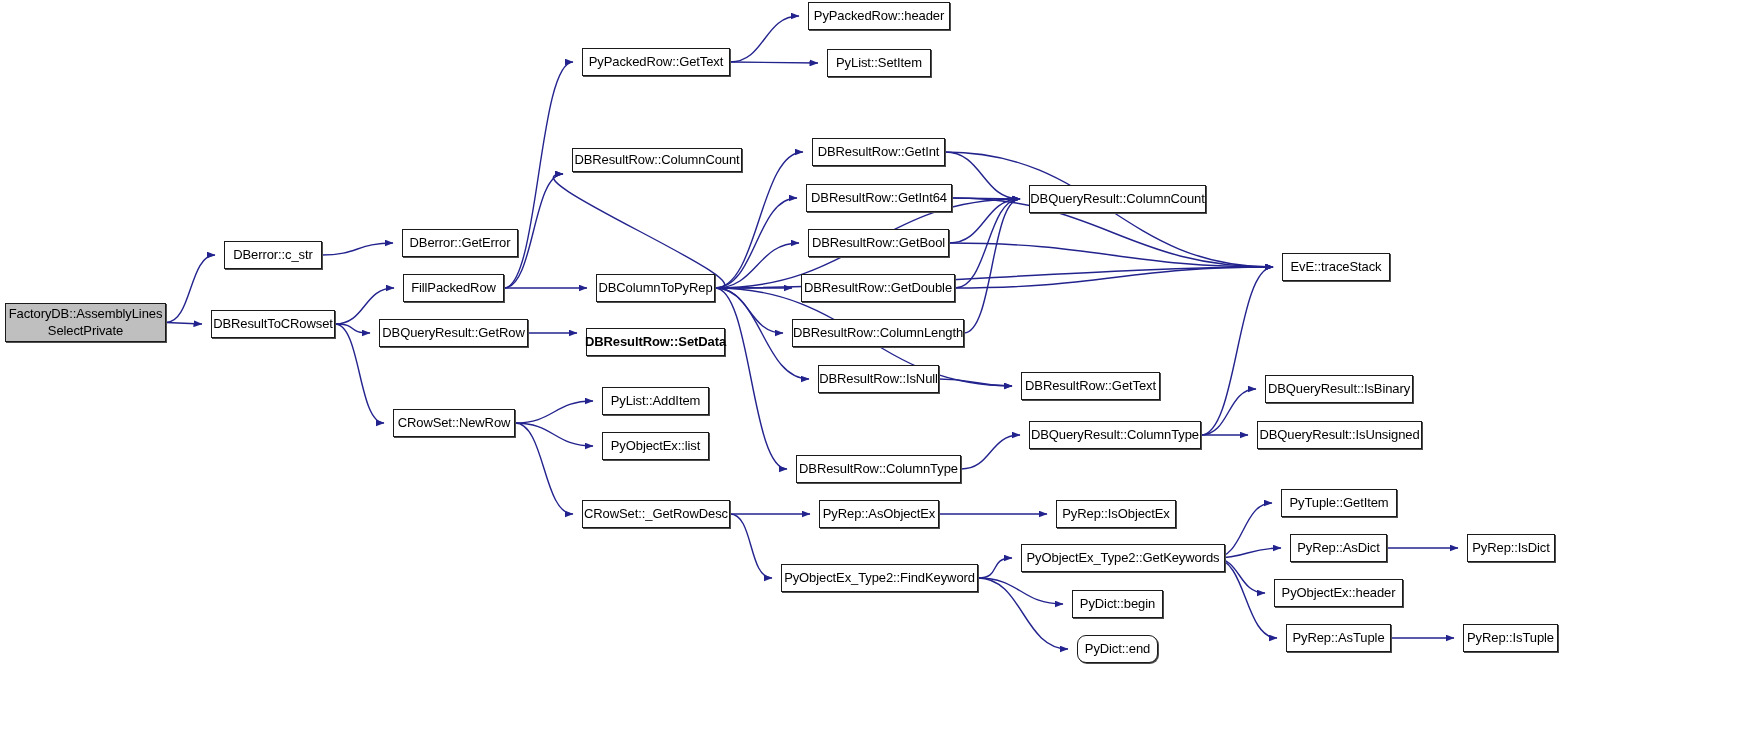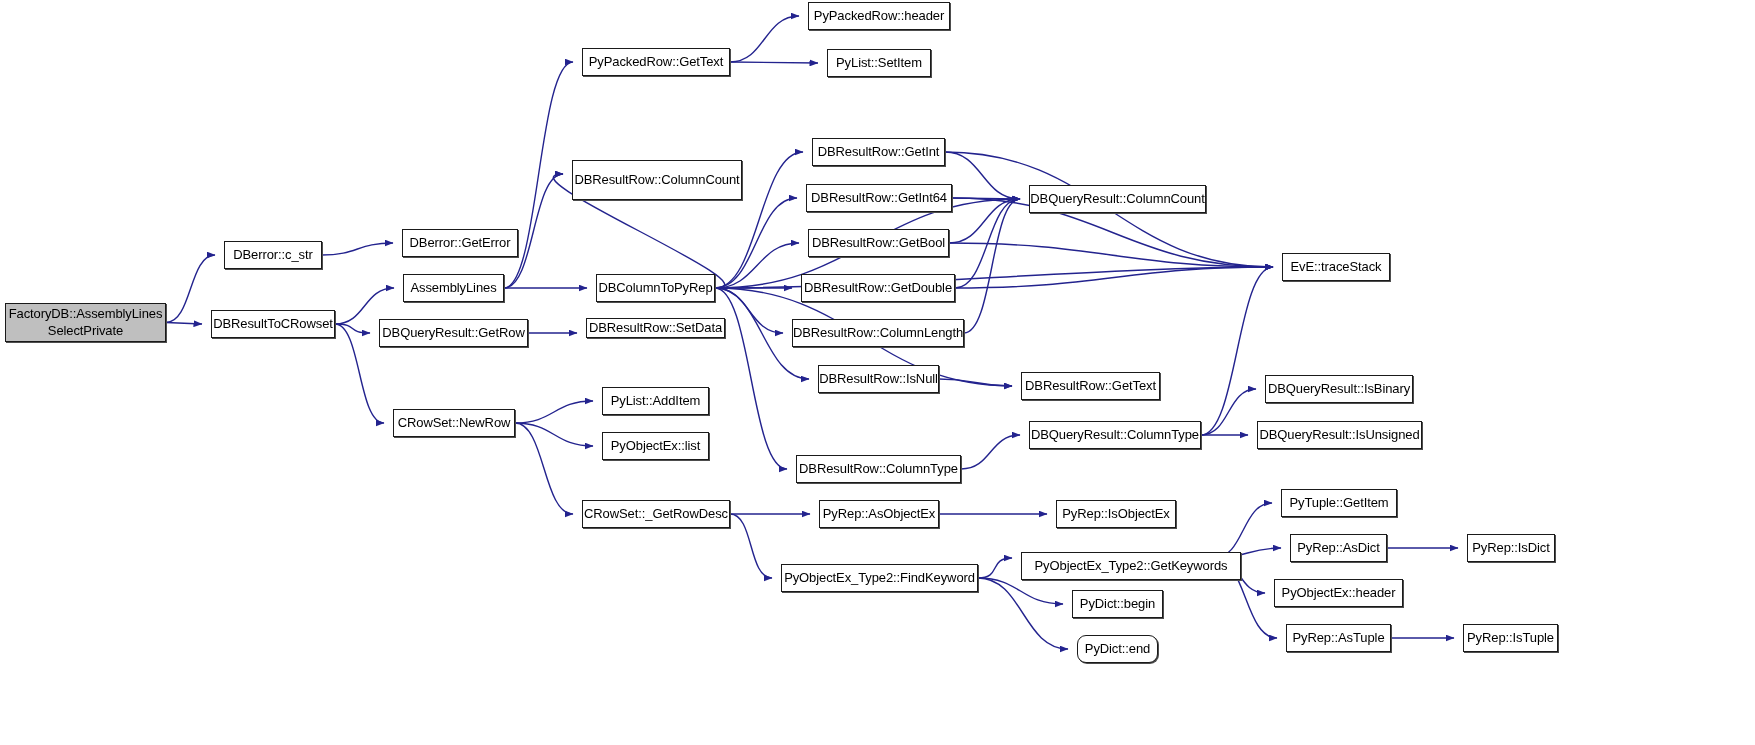--- a/index.html
+++ b/index.html
@@ -113,48 +113,48 @@
         <path d="M1387,548 L1458,548" fill="none" stroke="#23238e" stroke-width="1.4" marker-end="url(#arrow)"></path>
         <path d="M1391,638 L1454,638" fill="none" stroke="#23238e" stroke-width="1.4" marker-end="url(#arrow)"></path>
       </g>
   </svg>
   <div id="nodes">
       <div class="node root two-line" style="left: 5px; top: 303px; width: 161px; height: 39px;">FactoryDB::AssemblyLines
 SelectPrivate</div>
       <div class="node" style="left: 224px; top: 241px; width: 98px; height: 28px;">DBerror::c_str</div>
       <div class="node" style="left: 402px; top: 229px; width: 116px; height: 28px;">DBerror::GetError</div>
       <div class="node" style="left: 211px; top: 310px; width: 124px; height: 28px;">DBResultToCRowset</div>
-      <div class="node" style="left: 403px; top: 274px; width: 101px; height: 28px;">AssemblyLines</div>
+      <div class="node" style="left: 403px; top: 274px; width: 101px; height: 28px;">FillPackedRow</div>
       <div class="node" style="left: 379px; top: 319px; width: 149px; height: 28px;">DBQueryResult::GetRow</div>
       <div class="node" style="left: 393px; top: 409px; width: 122px; height: 28px;">CRowSet::NewRow</div>
       <div class="node" style="left: 582px; top: 48px; width: 148px; height: 28px;">PyPackedRow::GetText</div>
       <div class="node" style="left: 808px; top: 2px; width: 142px; height: 28px;">PyPackedRow::header</div>
       <div class="node" style="left: 827px; top: 49px; width: 104px; height: 28px;">PyList::SetItem</div>
-      <div class="node" style="left: 572px; top: 160px; width: 170px; height: 40px;">DBResultRow::ColumnCount</div>
+      <div class="node" style="left: 572px; top: 148px; width: 170px; height: 24px;">DBResultRow::ColumnCount</div>
       <div class="node" style="left: 596px; top: 274px; width: 119px; height: 28px;">DBColumnToPyRep</div>
-      <div class="node" style="left: 586px; top: 318px; width: 139px; height: 20px;">DBResultRow::SetData</div>
+      <div class="node" style="left: 586px; top: 328px; width: 139px; height: 28px; font-weight: bold;">DBResultRow::SetData</div>
       <div class="node" style="left: 602px; top: 387px; width: 107px; height: 28px;">PyList::AddItem</div>
       <div class="node" style="left: 602px; top: 432px; width: 107px; height: 28px;">PyObjectEx::list</div>
       <div class="node" style="left: 582px; top: 500px; width: 148px; height: 28px;">CRowSet::_GetRowDesc</div>
       <div class="node" style="left: 812px; top: 138px; width: 133px; height: 28px;">DBResultRow::GetInt</div>
       <div class="node" style="left: 806px; top: 184px; width: 146px; height: 28px;">DBResultRow::GetInt64</div>
       <div class="node" style="left: 808px; top: 229px; width: 141px; height: 28px;">DBResultRow::GetBool</div>
       <div class="node" style="left: 801px; top: 274px; width: 154px; height: 28px;">DBResultRow::GetDouble</div>
       <div class="node" style="left: 792px; top: 319px; width: 172px; height: 28px;">DBResultRow::ColumnLength</div>
       <div class="node" style="left: 818px; top: 365px; width: 121px; height: 28px;">DBResultRow::IsNull</div>
       <div class="node" style="left: 796px; top: 455px; width: 165px; height: 28px;">DBResultRow::ColumnType</div>
       <div class="node" style="left: 819px; top: 500px; width: 120px; height: 28px;">PyRep::AsObjectEx</div>
       <div class="node" style="left: 781px; top: 564px; width: 197px; height: 28px;">PyObjectEx_Type2::FindKeyword</div>
       <div class="node" style="left: 1072px; top: 590px; width: 91px; height: 28px;">PyDict::begin</div>
       <div class="node" style="left: 1077px; top: 635px; width: 81px; height: 28px; border-radius: 9px;">PyDict::end</div>
       <div class="node" style="left: 1029px; top: 185px; width: 177px; height: 28px;">DBQueryResult::ColumnCount</div>
       <div class="node" style="left: 1021px; top: 372px; width: 139px; height: 28px;">DBResultRow::GetText</div>
       <div class="node" style="left: 1029px; top: 421px; width: 172px; height: 28px;">DBQueryResult::ColumnType</div>
       <div class="node" style="left: 1056px; top: 500px; width: 120px; height: 28px;">PyRep::IsObjectEx</div>
-      <div class="node" style="left: 1021px; top: 544px; width: 220px; height: 28px; margin-top: 8px;">PyObjectEx_Type2::GetKeywords</div>
+      <div class="node" style="left: 1021px; top: 544px; width: 204px; height: 28px;">PyObjectEx_Type2::GetKeywords</div>
       <div class="node" style="left: 1282px; top: 253px; width: 108px; height: 28px;">EvE::traceStack</div>
       <div class="node" style="left: 1265px; top: 375px; width: 148px; height: 28px;">DBQueryResult::IsBinary</div>
       <div class="node" style="left: 1257px; top: 421px; width: 165px; height: 28px;">DBQueryResult::IsUnsigned</div>
       <div class="node" style="left: 1281px; top: 489px; width: 116px; height: 28px;">PyTuple::GetItem</div>
       <div class="node" style="left: 1290px; top: 534px; width: 97px; height: 28px;">PyRep::AsDict</div>
       <div class="node" style="left: 1274px; top: 579px; width: 129px; height: 28px;">PyObjectEx::header</div>
       <div class="node" style="left: 1286px; top: 624px; width: 105px; height: 28px;">PyRep::AsTuple</div>
       <div class="node" style="left: 1467px; top: 534px; width: 88px; height: 28px;">PyRep::IsDict</div>
       <div class="node" style="left: 1463px; top: 624px; width: 95px; height: 28px;">PyRep::IsTuple</div>
     </div>

